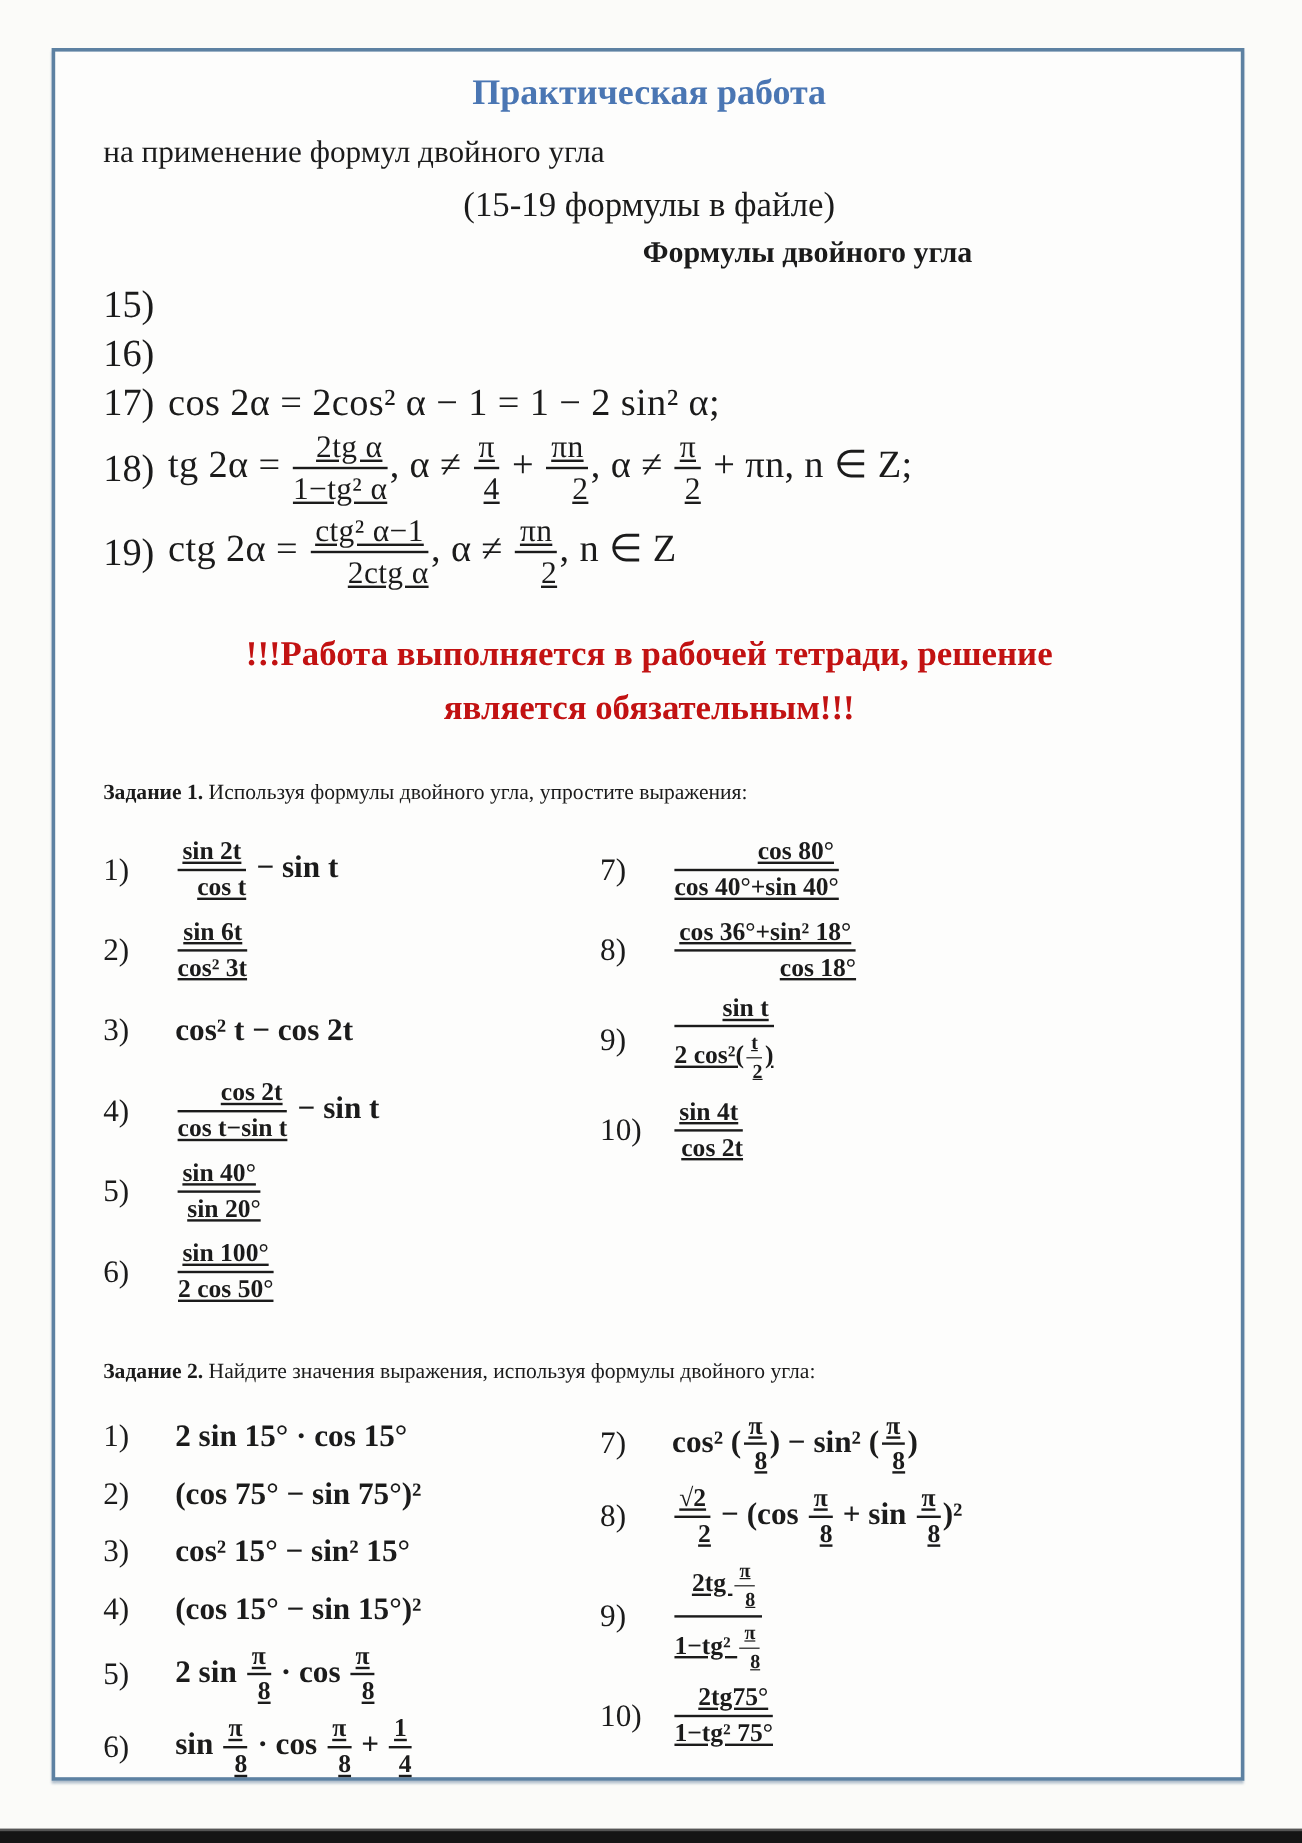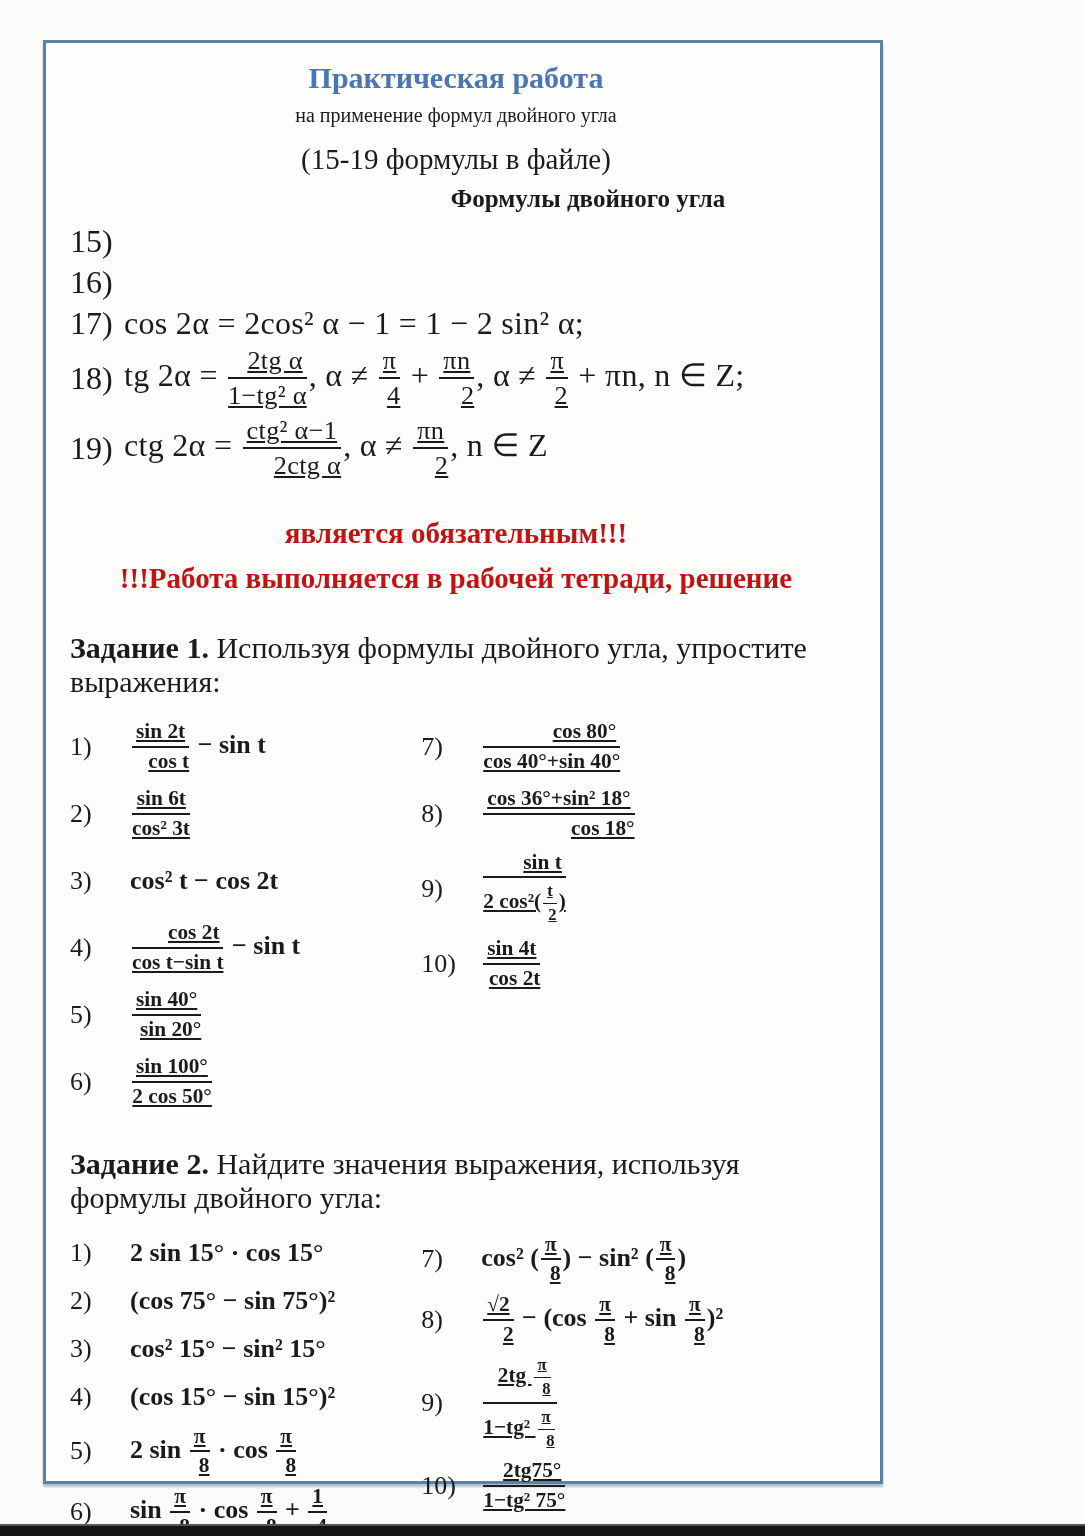--- a/index.html
+++ b/index.html
@@ -12,37 +12,37 @@
   body {
     width: 1085px;
     height: 1536px;
     position: relative;
     overflow: hidden;
   }
   .frame {
     position: absolute;
     left: 43px;
     top: 40px;
-    width: 840px;
+    width: 994px;
     height: 1444px;
     box-sizing: border-box;
     border: 3px solid #5d81a2;
     box-shadow: 0 3px 2px rgba(90,120,150,.45);
     background: #fdfdfc;
-    padding: 12px 38px 0 24px;
+    padding: 12px 38px 0 40px;
   }
   .title {
     text-align: center;
     font-size: 30px;
     line-height: 38px;
     font-weight: bold;
     color: #4a76b3;
     margin-top: 4px;
   }
-  .subtitle1 { text-align: center; font-size: 20px; line-height: 36px; }
+  .subtitle1 { font-size: 26px; line-height: 36px; margin-top: 12px; }
   .subtitle2 { text-align: center; font-size: 29px; line-height: 36px; margin-top: 8px; }
   .formulas-heading {
     text-align: center;
     font-size: 25px;
     font-weight: bold;
     margin-top: 8px;
     transform: translateX(132px);
   }
   .formulas-list { margin-top: 8px; }
   .mrow {
@@ -59,21 +59,21 @@
   .warning {
     margin-top: 28px;
     text-align: center;
     font-size: 29px;
     line-height: 45px;
     font-weight: bold;
     color: #c21212;
   }
   .task-head {
     margin-top: 30px;
-    font-size: 30px;
+    font-size: 18px;
     line-height: 34px;
     max-width: 905px;
   }
   .tlabel { font-weight: bold; }
   .task-cols {
     display: flex;
     margin-top: 16px;
   }
   .col-left  { width: 45.5%; flex: none; }
   .col-right { flex: 1; }
@@ -133,22 +133,22 @@
         <span class="mnum">18)</span>
         <span class="mexpr">tg 2α = <span class="frac"><span class="num">2tg α</span><span class="den">1−tg² α</span></span>, α ≠ <span class="frac"><span class="num">π</span><span class="den">4</span></span> + <span class="frac"><span class="num">πn</span><span class="den">2</span></span>, α ≠ <span class="frac"><span class="num">π</span><span class="den">2</span></span> + πn, n ∈ Z;</span>
       </div>
       <div class="mrow">
         <span class="mnum">19)</span>
         <span class="mexpr">ctg 2α = <span class="frac"><span class="num">ctg² α−1</span><span class="den">2ctg α</span></span>, α ≠ <span class="frac"><span class="num">πn</span><span class="den">2</span></span>, n ∈ Z</span>
       </div>
     </div>
 
   <div class="warning">
+    <div>!!!Работа выполняется в рабочей тетради, решение</div>
     <div>является обязательным!!!</div>
-    <div>!!!Работа выполняется в рабочей тетради, решение</div>
   </div>
 
   <div class="task-head">
     <span class="tlabel">Задание 1.</span><span> Используя формулы двойного угла, упростите выражения:</span>
   </div>
 
   <div class="task-cols" id="task1-cols">
     <div class="col-left">
         <div class="mrow">
           <span class="mnum">1)</span>

